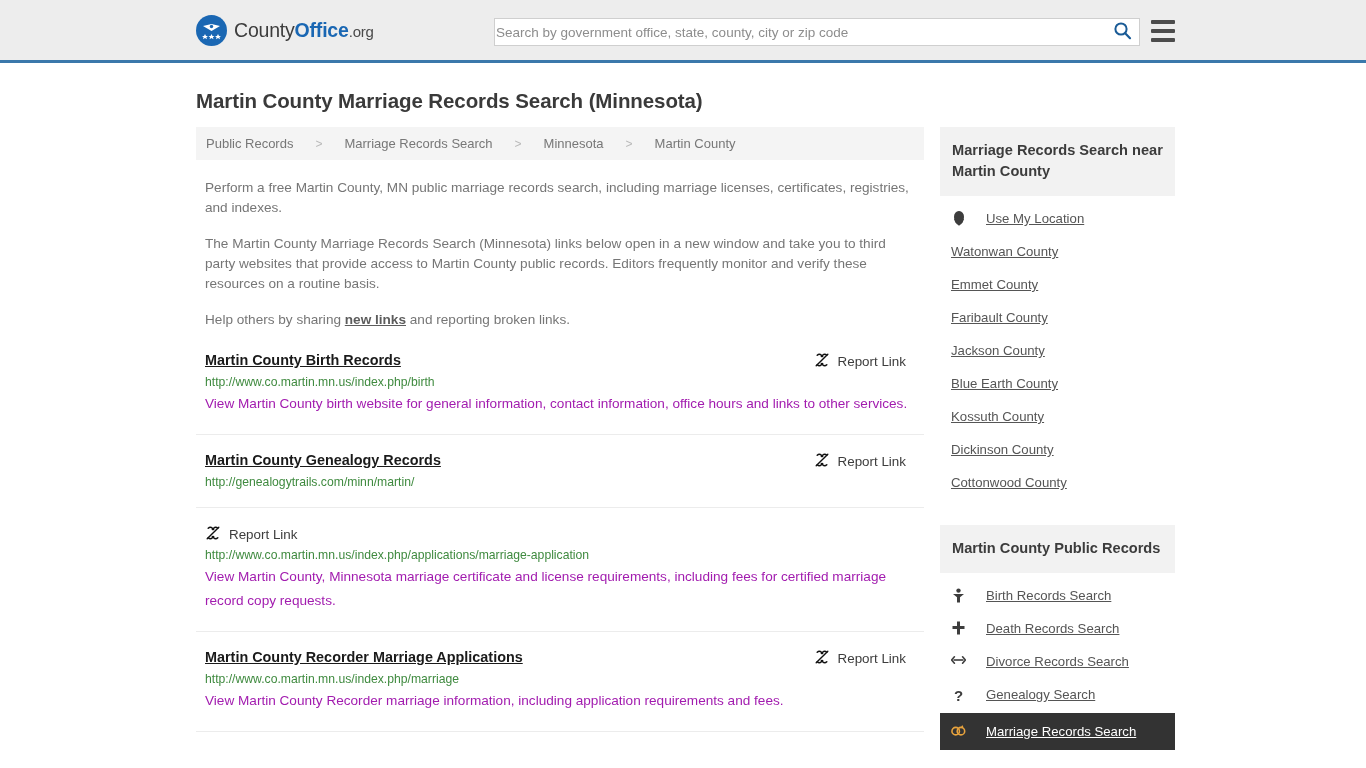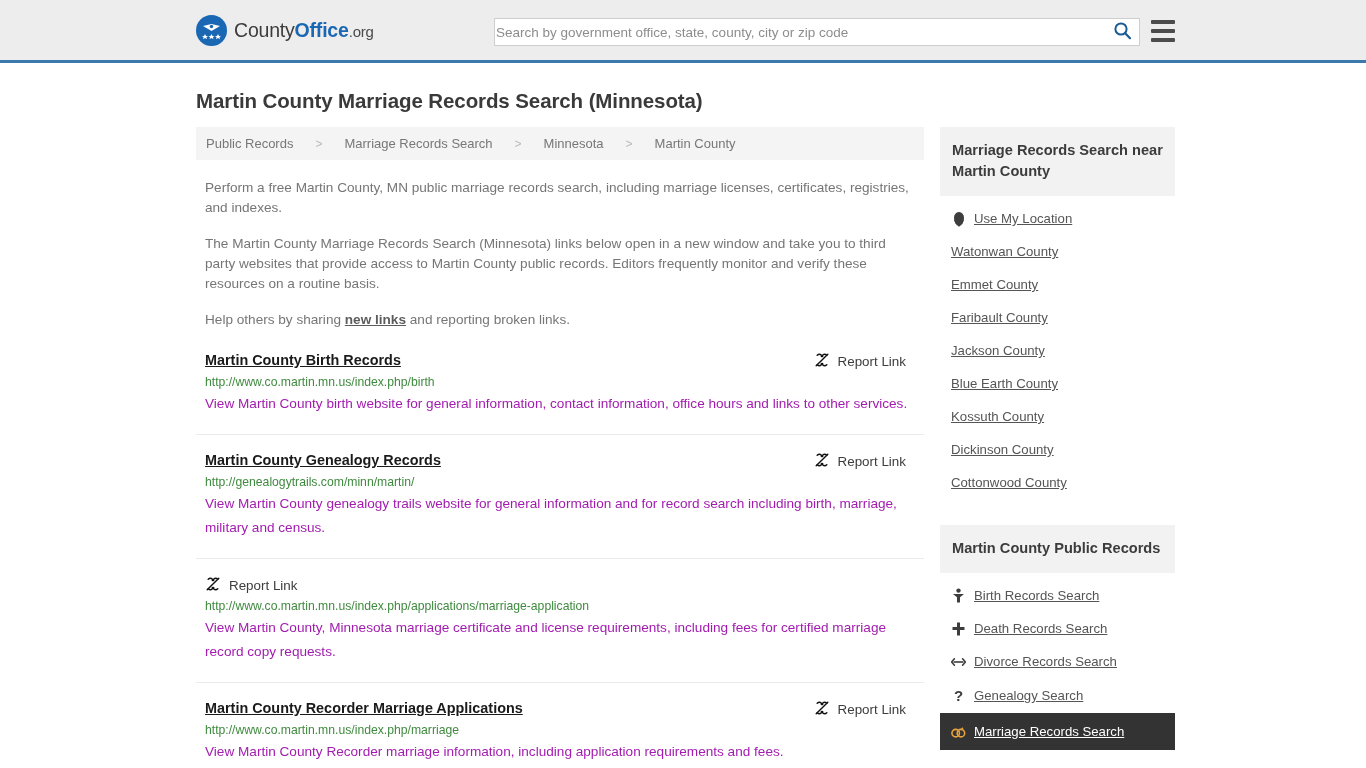--- a/index.html
+++ b/index.html
@@ -195,22 +195,22 @@
     background: #f2f2f2;
     padding: 13px 12px 14px 12px;
     font-size: 14.6px;
     font-weight: bold;
     color: #3c3c3c;
     line-height: 21px;
   }
   .side-list { padding: 6px 0 0 0; margin: 0; list-style: none; }
   .side-list li {
     display: flex;
-    align-items: center;
-    gap: 8px;
+    align-items: flex-start;
+    gap: 20px;
     padding: 9px 10px 9px 11px;
     font-size: 13.2px;
   }
   .side-list li a {
     color: #555555;
     text-decoration: underline;
   }
   .side-ico {
     width: 15px;
     display: inline-flex;
@@ -336,21 +336,20 @@
                   <path d="M12.8 12.8 a3 3 0 0 1 -4.2 0 l-1.2 -1.2" fill="none" stroke="#111" stroke-width="1.5" stroke-linecap="round"></path>
                   <path d="M12.8 3.2 a3 3 0 0 0 -4.2 0 l-1.2 1.2" fill="none" stroke="#111" stroke-width="1.5" stroke-linecap="round"></path>
                   <path d="M3.2 12.8 a3 3 0 0 0 4.2 0 l1.2 -1.2" fill="none" stroke="#111" stroke-width="1.5" stroke-linecap="round"></path>
                   <line x1="2.2" y1="13.8" x2="13.8" y2="2.2" stroke="#111" stroke-width="1.4" stroke-linecap="round"></line>
                 </svg>
               </span>
               <span>Report Link</span>
             </div>
           </div>
           <a href="#" class="result-url">http://genealogytrails.com/minn/martin/</a>
-          <p class="result-desc">View Martin County genealogy trails website for general information and for record search including birth, marriage, military and census.</p>
         </div>
 
         <div class="result">
           <div class="result-head">
             <div class="report-link">
               <span>
                 <svg width="16" height="16" viewBox="0 0 16 16">
                   <path d="M3.2 3.2 a3 3 0 0 1 4.2 0 l1.2 1.2" fill="none" stroke="#111" stroke-width="1.5" stroke-linecap="round"></path>
                   <path d="M12.8 12.8 a3 3 0 0 1 -4.2 0 l-1.2 -1.2" fill="none" stroke="#111" stroke-width="1.5" stroke-linecap="round"></path>
                   <path d="M12.8 3.2 a3 3 0 0 0 -4.2 0 l-1.2 1.2" fill="none" stroke="#111" stroke-width="1.5" stroke-linecap="round"></path>

